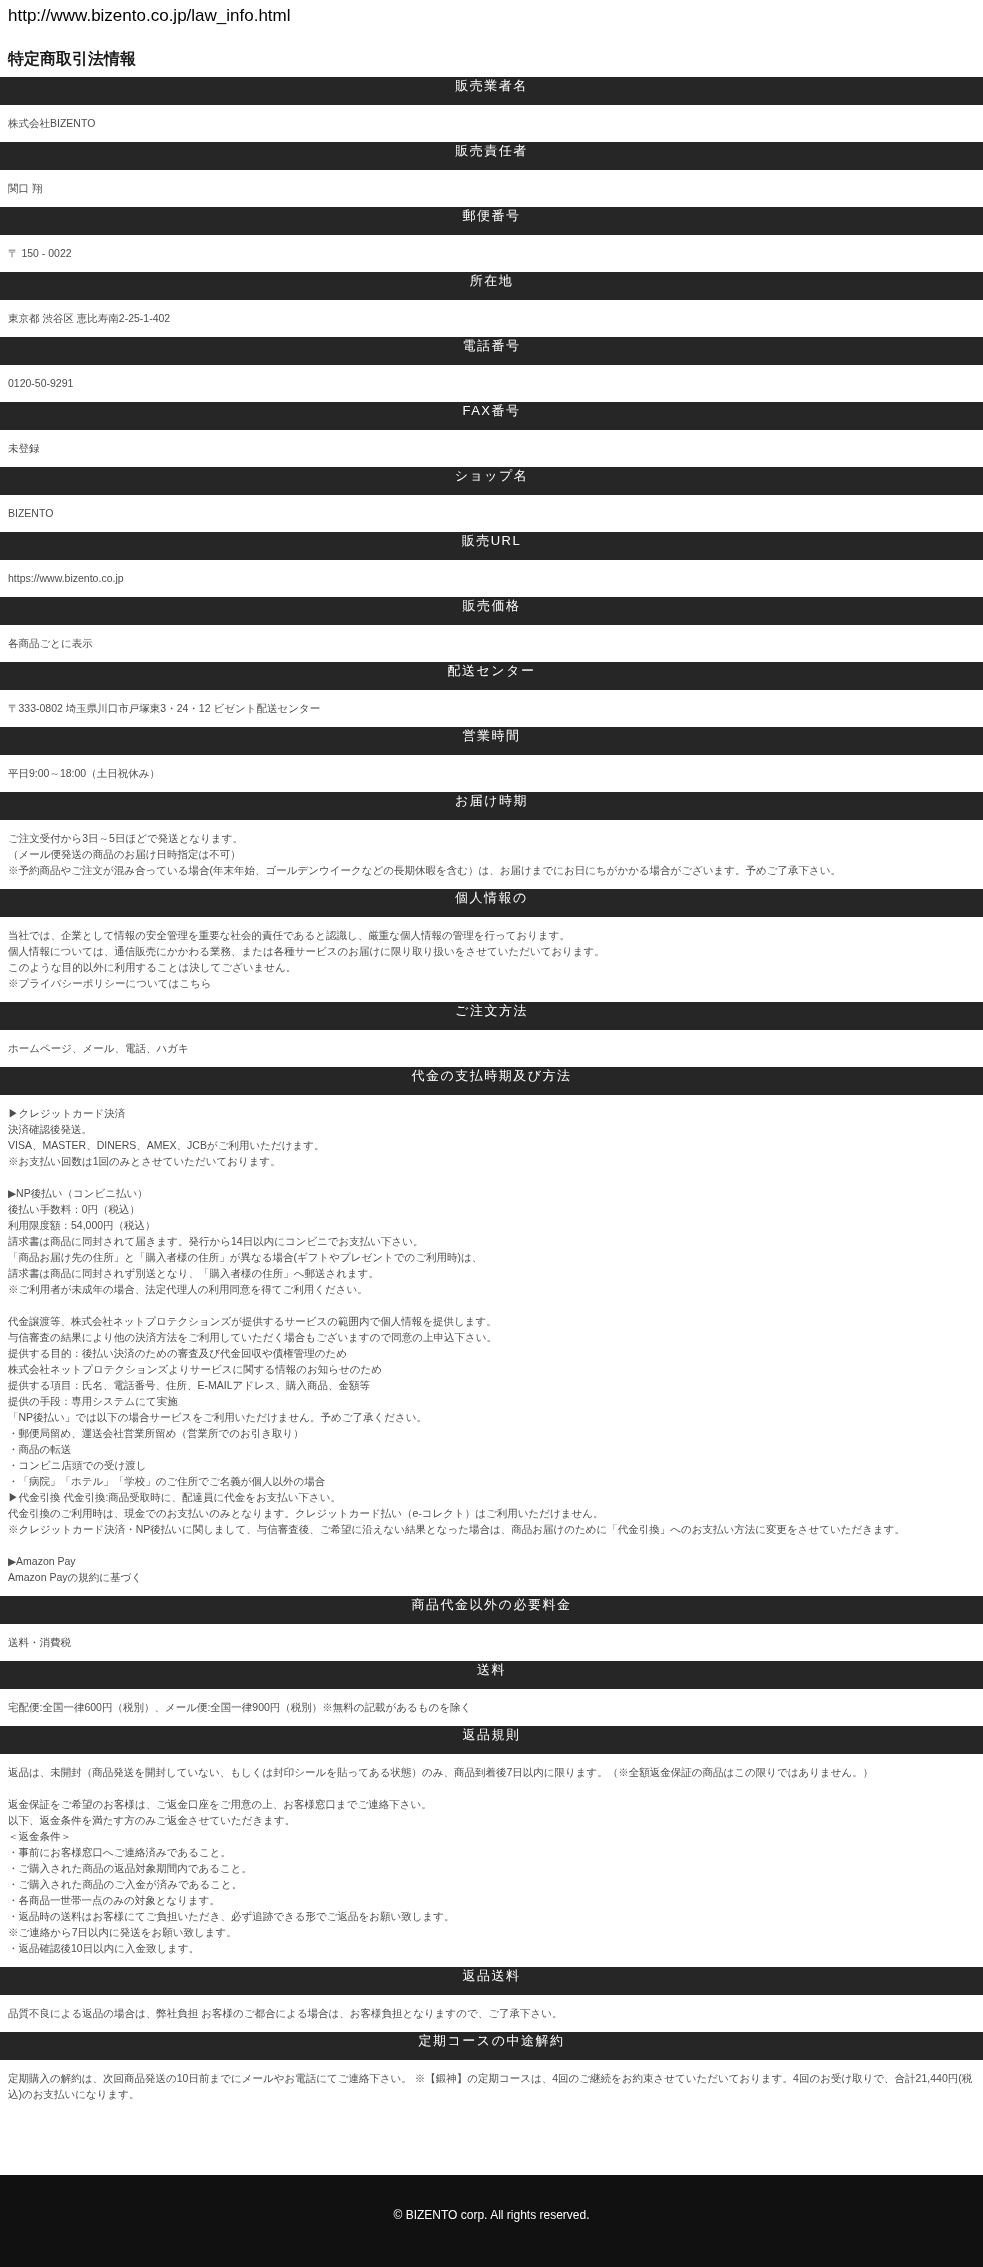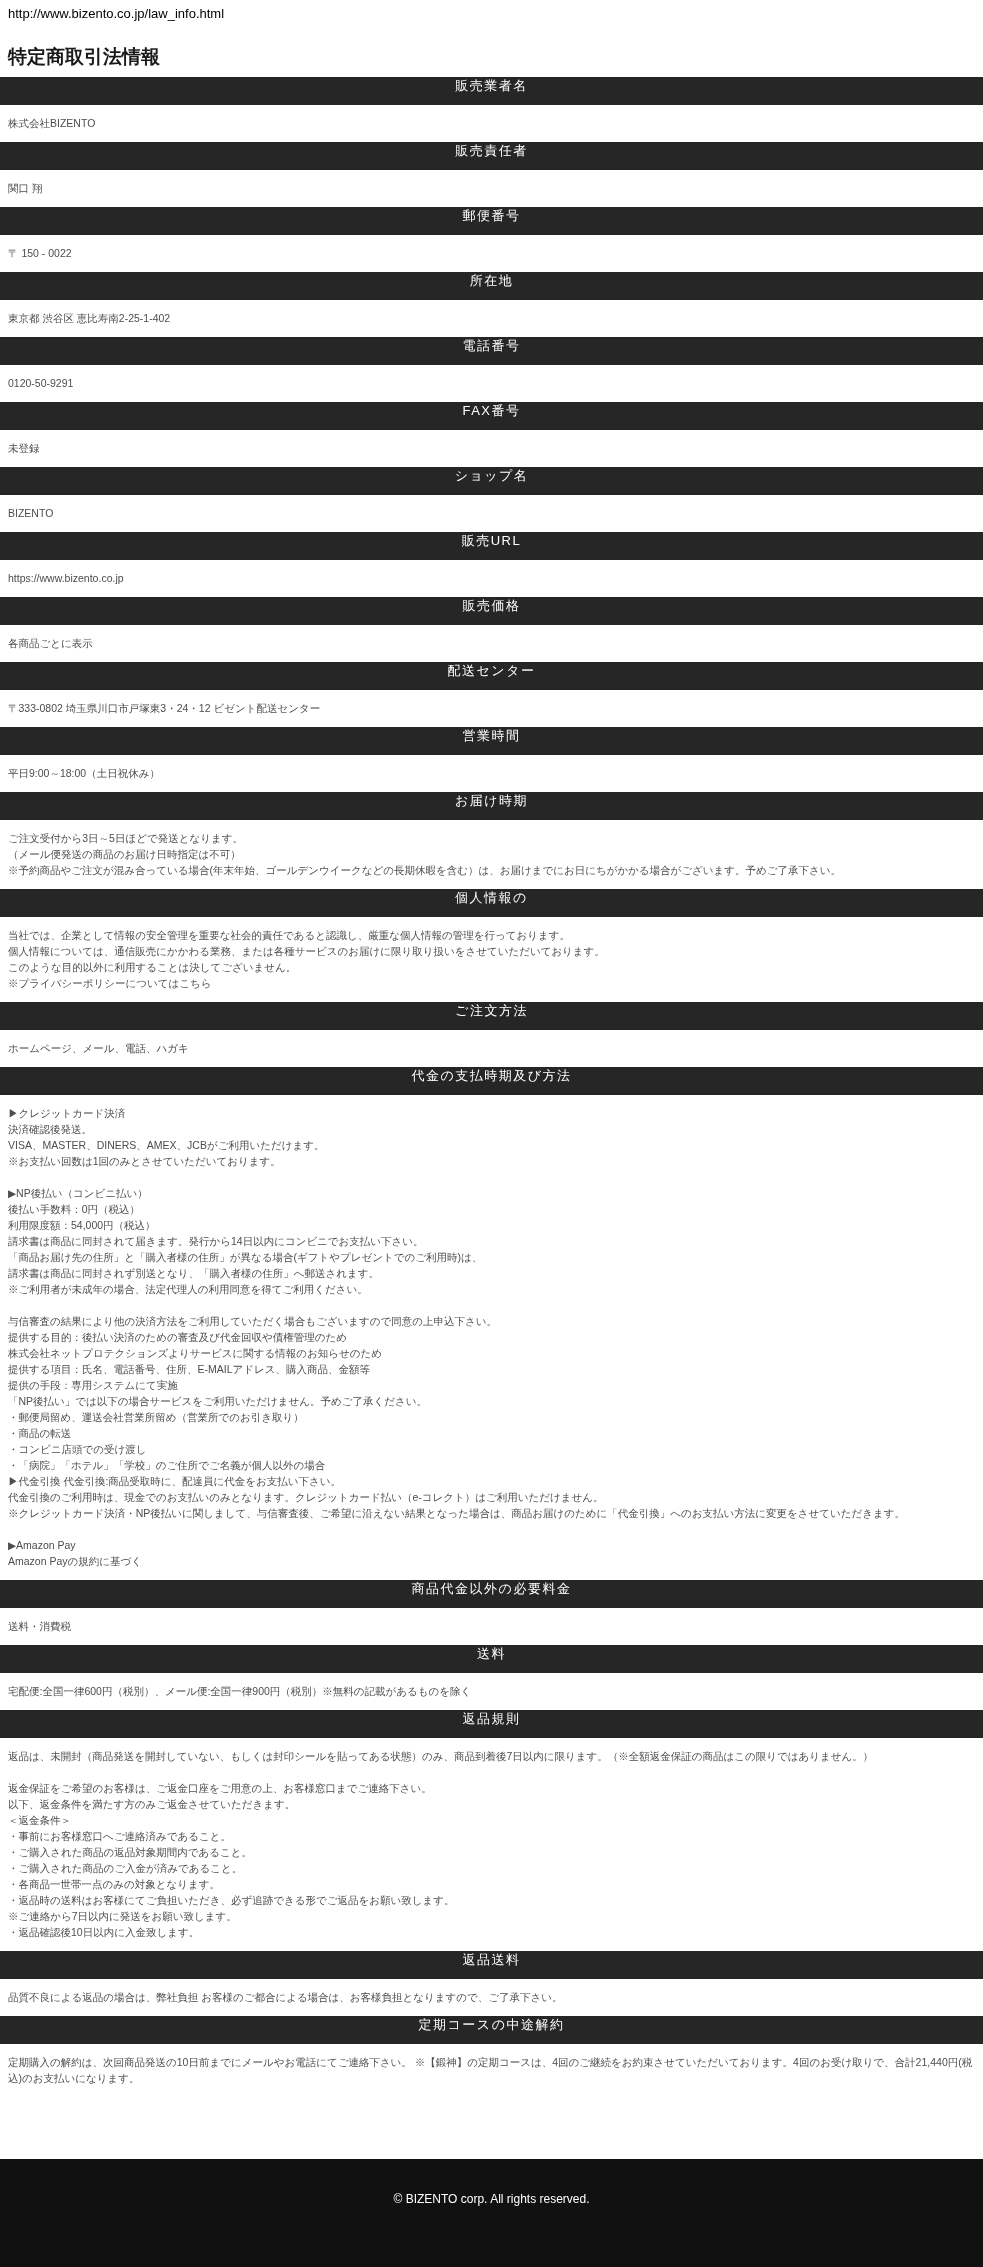--- a/index.html
+++ b/index.html
@@ -11,25 +11,25 @@
     --title-text: #1a1a1a;
   }
   * { box-sizing: border-box; }
   html, body {
     margin: 0; padding: 0;
     background: var(--page-bg);
     font-family: "Liberation Sans", sans-serif;
   }
   .page { width: 983px; min-height: 2267px; background: var(--page-bg); display:flex; flex-direction:column; }
   .page-url {
-    font-size: 13px; color: #000;
+    font-size: 17px; color: #000;
     padding: 6px 8px 0 8px;
   }
   .page-title {
-    font-size: 19px; font-weight: bold; color: var(--title-text);
+    font-size: 16px; font-weight: bold; color: var(--title-text);
     margin: 23px 8px 7px 8px;
   }
   .section-bar {
     background: var(--bar-bg);
     height: 28px; width: 100%;
     display: flex; align-items: flex-start; justify-content: center;
   }
   .section-title {
     color: var(--bar-text);
     font-size: 13px;
@@ -214,20 +214,21 @@
           <p>※お支払い回数は1回のみとさせていただいております。</p>
           <p class="blank"></p>
           <p>▶NP後払い（コンビニ払い）</p>
           <p>後払い手数料：0円（税込）</p>
           <p>利用限度額：54,000円（税込）</p>
           <p>請求書は商品に同封されて届きます。発行から14日以内にコンビニでお支払い下さい。</p>
           <p>「商品お届け先の住所」と「購入者様の住所」が異なる場合(ギフトやプレゼントでのご利用時)は、</p>
           <p>請求書は商品に同封されず別送となり、「購入者様の住所」へ郵送されます。</p>
           <p>※ご利用者が未成年の場合、法定代理人の利用同意を得てご利用ください。</p>
           <p class="blank"></p>
+          <p>代金譲渡等、株式会社ネットプロテクションズが提供するサービスの範囲内で個人情報を提供します。</p>
           <p>与信審査の結果により他の決済方法をご利用していただく場合もございますので同意の上申込下さい。</p>
           <p>提供する目的：後払い決済のための審査及び代金回収や債権管理のため</p>
           <p>株式会社ネットプロテクションズよりサービスに関する情報のお知らせのため</p>
           <p>提供する項目：氏名、電話番号、住所、E-MAILアドレス、購入商品、金額等</p>
           <p>提供の手段：専用システムにて実施</p>
           <p>「NP後払い」では以下の場合サービスをご利用いただけません。予めご了承ください。</p>
           <p>・郵便局留め、運送会社営業所留め（営業所でのお引き取り）</p>
           <p>・商品の転送</p>
           <p>・コンビニ店頭での受け渡し</p>
           <p>・「病院」「ホテル」「学校」のご住所でご名義が個人以外の場合</p>

